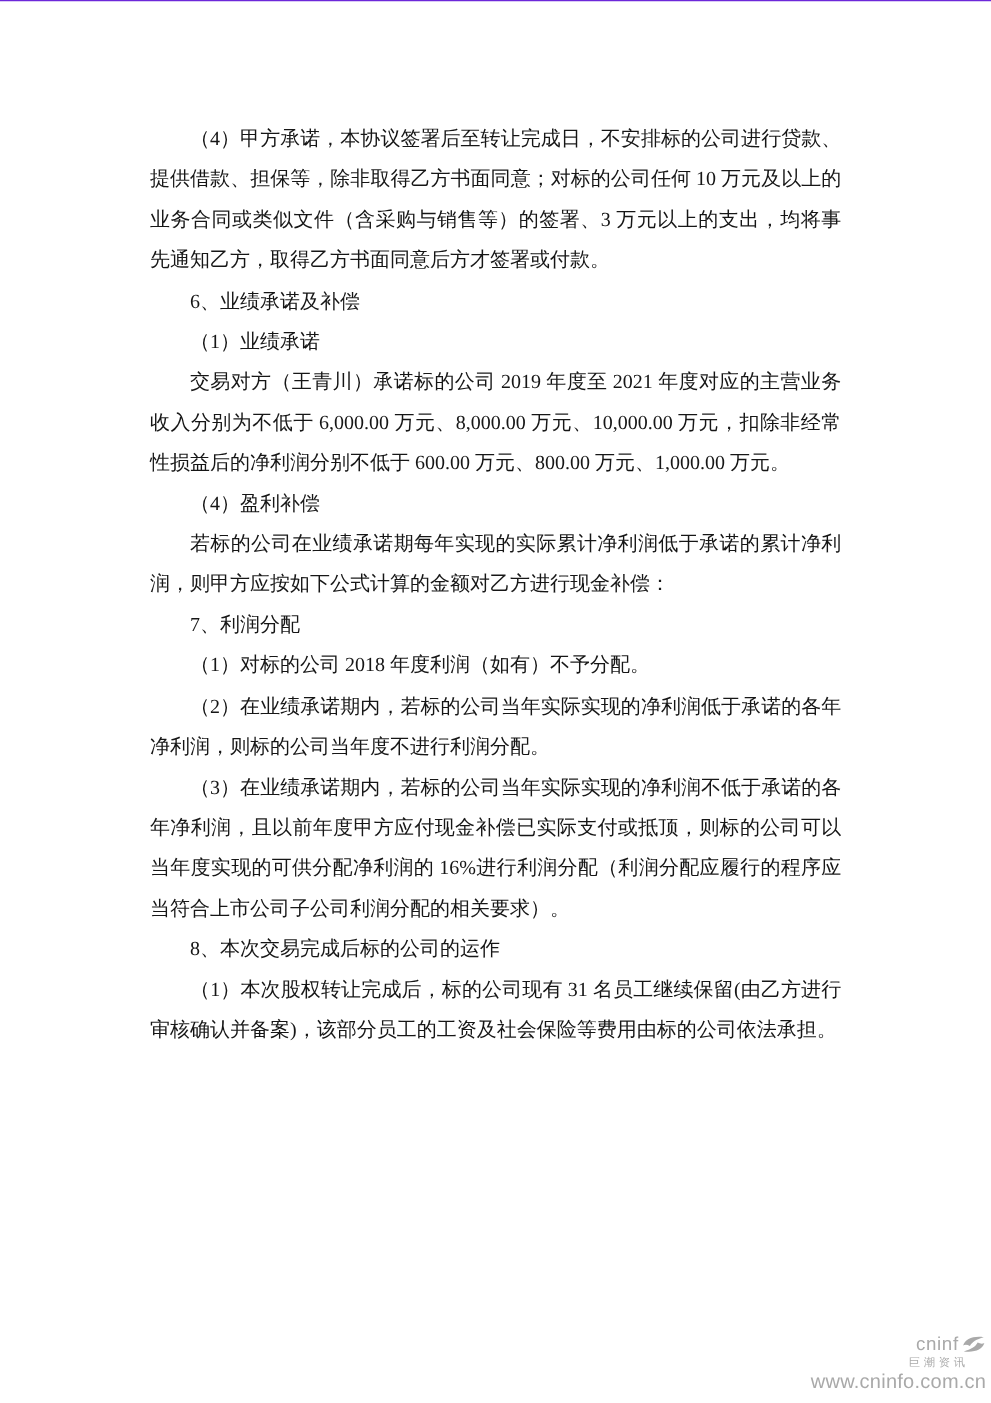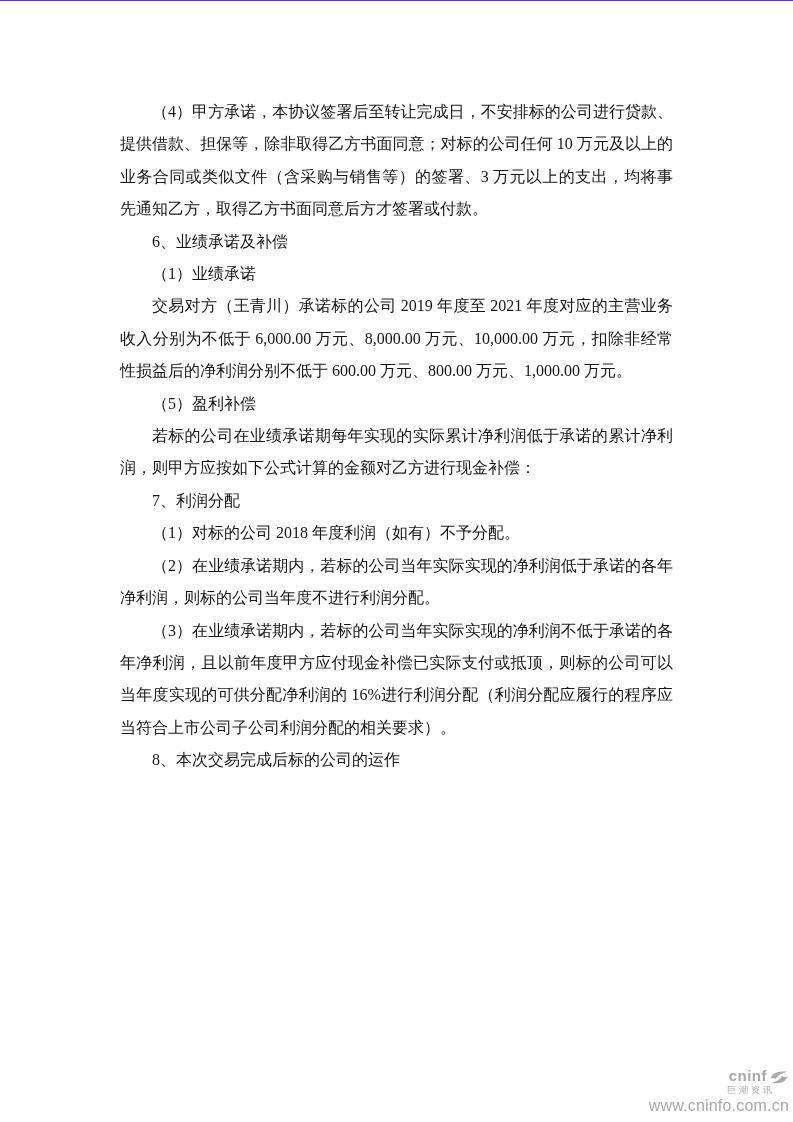--- a/index.html
+++ b/index.html
@@ -36,24 +36,24 @@
     position: absolute;
     right: 4px;
     bottom: 8px;
     text-align: right;
     font-family: "Liberation Sans", "DejaVu Sans", sans-serif;
     line-height: 1.1;
     user-select: none;
   }
   .cninfo-top {
     display: flex;
-    align-items: flex-end;
+    align-items: flex-start;
     justify-content: flex-end;
     gap: 2px;
-    font-weight: bold;
+    font-weight: normal;
     font-size: 15px;
     letter-spacing: 0.5px;
   }
   .cninfo-cn {
     font-size: 9px;
     letter-spacing: 3px;
     margin-top: 1px;
     margin-right: 14px;
     text-align: right;
   }
@@ -66,27 +66,28 @@
 </head>
 <body>
 
 <div class="page">
 
   <div class="content">
     <p>（4）甲方承诺，本协议签署后至转让完成日，不安排标的公司进行贷款、提供借款、担保等，除非取得乙方书面同意；对标的公司任何 10 万元及以上的业务合同或类似文件（含采购与销售等）的签署、3 万元以上的支出，均将事先通知乙方，取得乙方书面同意后方才签署或付款。</p>
     <p>6、业绩承诺及补偿</p>
     <p>（1）业绩承诺</p>
     <p>交易对方（王青川）承诺标的公司 2019 年度至 2021 年度对应的主营业务收入分别为不低于 6,000.00 万元、8,000.00 万元、10,000.00 万元，扣除非经常性损益后的净利润分别不低于 600.00 万元、800.00 万元、1,000.00 万元。</p>
-    <p>（5）盈利补偿</p>
+    <p>（4）盈利补偿</p>
     <p>若标的公司在业绩承诺期每年实现的实际累计净利润低于承诺的累计净利润，则甲方应按如下公式计算的金额对乙方进行现金补偿：</p>
     <p>7、利润分配</p>
     <p>（1）对标的公司 2018 年度利润（如有）不予分配。</p>
     <p>（2）在业绩承诺期内，若标的公司当年实际实现的净利润低于承诺的各年净利润，则标的公司当年度不进行利润分配。</p>
     <p>（3）在业绩承诺期内，若标的公司当年实际实现的净利润不低于承诺的各年净利润，且以前年度甲方应付现金补偿已实际支付或抵顶，则标的公司可以当年度实现的可供分配净利润的 16%进行利润分配（利润分配应履行的程序应当符合上市公司子公司利润分配的相关要求）。</p>
     <p>8、本次交易完成后标的公司的运作</p>
+    <p>（1）本次股权转让完成后，标的公司现有 31 名员工继续保留(由乙方进行审核确认并备案)，该部分员工的工资及社会保险等费用由标的公司依法承担。</p>
   </div>
 
   <div class="cninfo" style="color: rgb(169, 169, 169);">
     <div class="cninfo-top">
       <span>cninf</span>
       <span style="display:inline-flex;">
         <svg width="20" height="15" viewBox="0 0 20 15" xmlns="http://www.w3.org/2000/svg">
           <path d="M1.5 8.4 C3.2 3.2 9.2 0.6 18 1.7 C12.2 3.3 8.6 5.4 6.9 8.8 C4.9 7.7 3 7.6 1.5 8.4 Z" fill="#a9a9a9"></path>
           <path d="M18.5 6.4 C16.8 11.6 10.8 14.2 2 13.1 C7.8 11.5 11.4 9.4 13.1 6 C15.1 7.1 17 7.2 18.5 6.4 Z" fill="#a9a9a9"></path>
         </svg>

